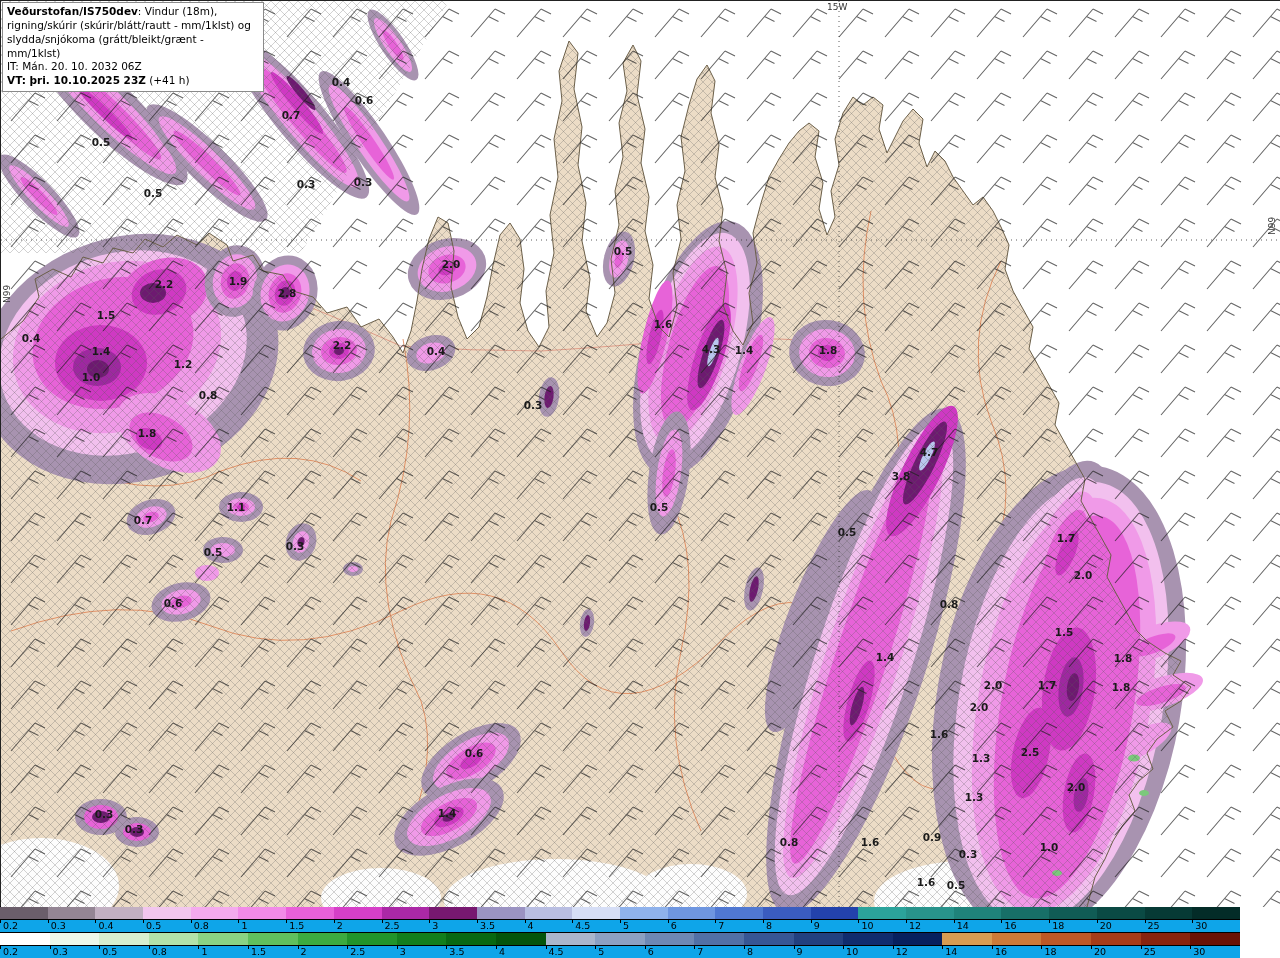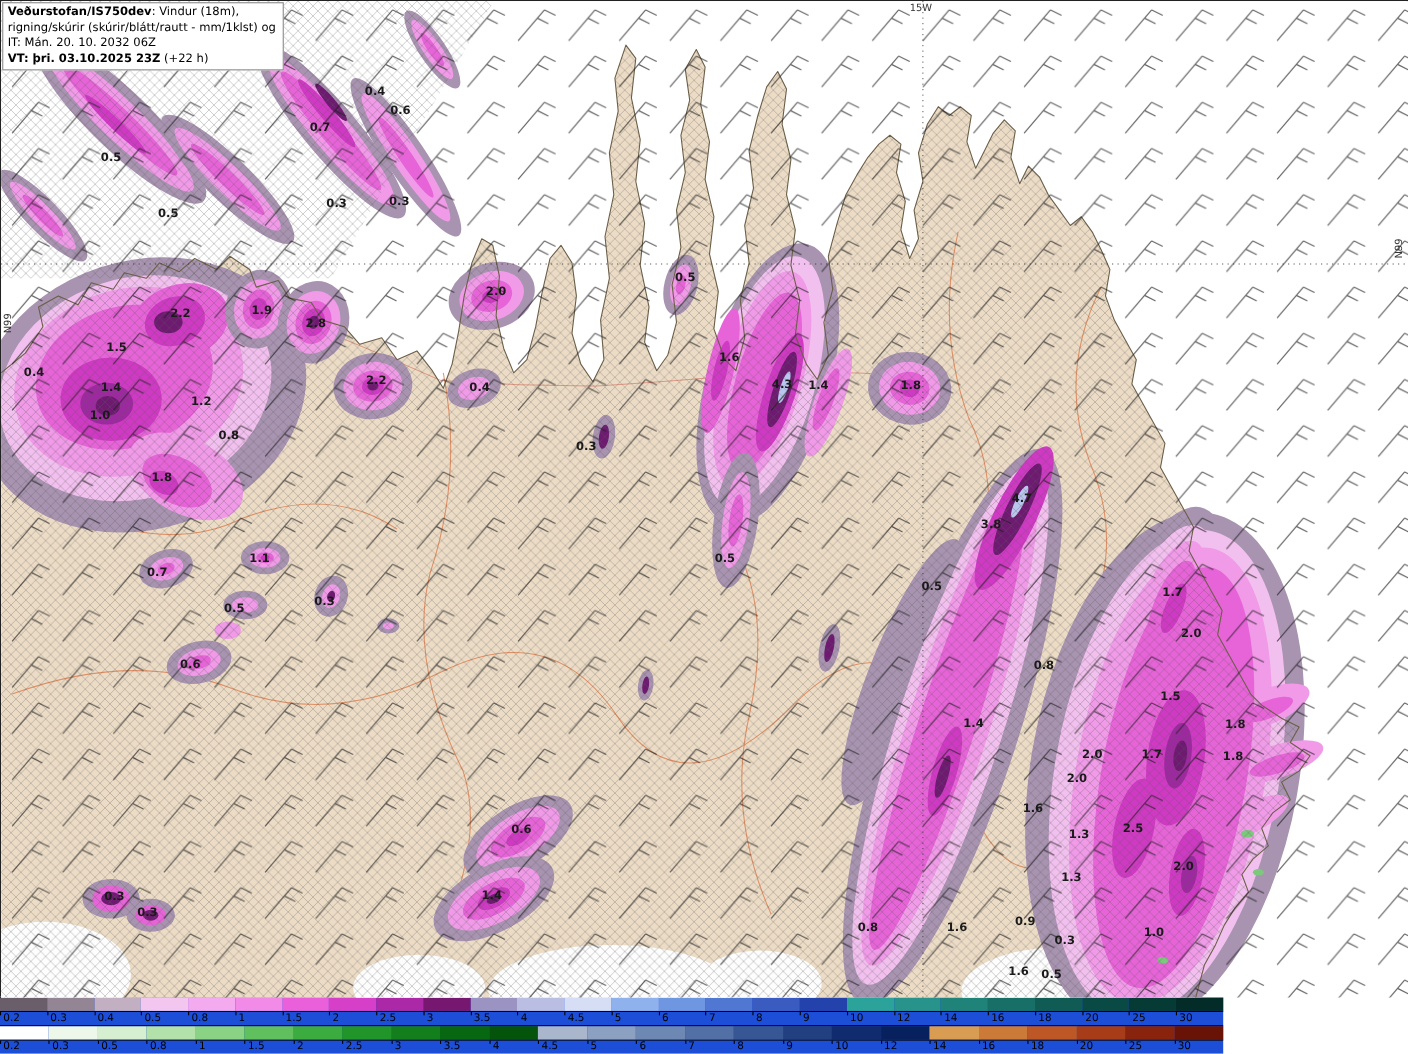--- a/index.html
+++ b/index.html
@@ -5,21 +5,21 @@
   html,body{margin:0;padding:0;background:#fff;width:1280px;height:958px;overflow:hidden;
     font-family:"DejaVu Sans",sans-serif;}
   .screen{width:1280px;height:958px;position:relative;}
   .map-wrap{position:relative;width:1280px;height:906px;box-sizing:border-box;border:1px solid #222;background:#fff;}
   .map-wrap svg{position:absolute;left:0;top:0;}
   .info-box{position:absolute;left:1px;top:1px;z-index:6;background:#ffffff;border:1px solid #8a8a8a;
     padding:2px 6px 3px 4px;font-size:10.5px;line-height:1.32;color:#000;max-width:250px;}
   .info-box .b{font-weight:bold;}
   .plabel{font-size:10.5px;font-weight:600;fill:#1a1a1a;text-anchor:middle;}
   .gridlabel{font-size:9px;fill:#333;}
-  .legend{width:1112px;height:52px;background:#1d4ed8;}
+  .legend{width:1240px;height:52px;background:#0ea5e9;}
   .strip{display:flex;height:14px;border-top:1px solid #000;border-bottom:1px solid #000;box-sizing:border-box;}
   .seg{flex:1;}
   .labels{display:flex;height:12px;}
   .lab{flex:1;font-size:9.5px;line-height:11px;color:#000;position:relative;padding-left:3px;box-sizing:border-box;}
   .lab::before{content:'';position:absolute;left:0;top:0;height:3px;border-left:1px solid #000;}
 </style>
 </head>
 <body>
 
 <div class="screen">
@@ -321,22 +321,23 @@
           <text x="1048" y="850" class="plabel">1.0</text>
           <text x="967" y="857" class="plabel">0.3</text>
           <text x="925" y="885" class="plabel">1.6</text>
           <text x="955" y="888" class="plabel">0.5</text>
         </g>
     </svg>
 
     <div class="info-box">
       <div><span class="b">Veðurstofan/IS750dev</span><span>: Vindur (18m),</span></div>
       <div>rigning/skúrir (skúrir/blátt/rautt - mm/1klst) og</div>
+      <div>slydda/snjókoma (grátt/bleikt/grænt - mm/1klst)</div>
       <div>IT: Mán. 20. 10. 2032 06Z</div>
-      <div><span class="b">VT: þri. 03.10.2025 23Z</span><span> (+22 h)</span></div>
+      <div><span class="b">VT: þri. 10.10.2025 23Z</span><span> (+41 h)</span></div>
     </div>
   </div>
 
   <div class="legend">
     <div class="scalebar">
       <div class="strip" id="rain-strip">
           <div class="seg" style="background: rgb(107, 94, 107);"></div>
           <div class="seg" style="background: rgb(148, 133, 148);"></div>
           <div class="seg" style="background: rgb(194, 176, 194);"></div>
           <div class="seg" style="background: rgb(242, 198, 238);"></div>

